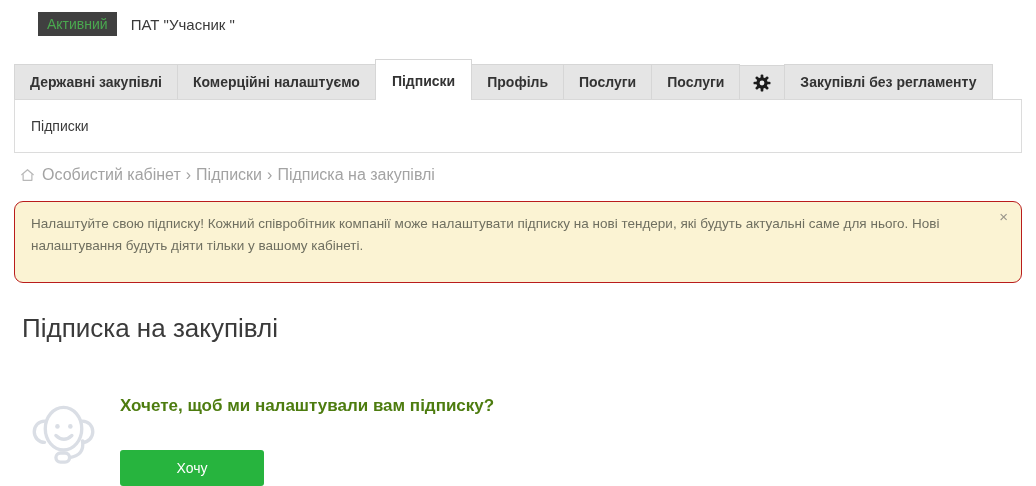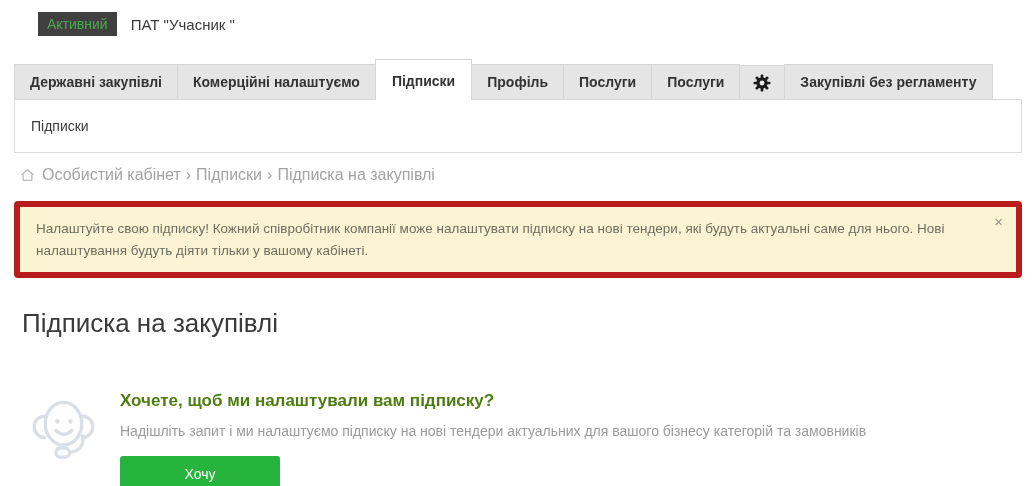--- a/index.html
+++ b/index.html
@@ -61,23 +61,23 @@
   }
   .breadcrumb .home-ic { margin-right: 7px; display: inline-flex; }
   .breadcrumb .crumb { color: #a3a3a3; text-decoration: none; }
   .breadcrumb .sep { margin: 0 5px; }
 
   
   .alert {
     position: relative;
     margin-top: 17px;
     background: #fbf3d3;
-    border: 6px solid #b91c1c;
-    border-radius: 4px;
-    padding: 11px 40px 11px 16px;
+    border: 1px solid #b91c1c;
+    border-radius: 9px;
+    padding: 11px 40px 26px 16px;
     font-size: 13.5px; line-height: 1.6; color: #6f6f60;
   }
   .alert-close {
     position: absolute; top: 7px; right: 13px;
     color: #98948a; font-size: 15px; line-height: 1;
     cursor: pointer; background: none; border: none;
     font-family: "Liberation Sans", sans-serif;
   }
 
   
@@ -86,23 +86,23 @@
     font-size: 26px; font-weight: 400; color: #3a3a3a;
   }
 
   
   .promo { margin: 48px 0 0 10px; display: flex; align-items: flex-start; }
   .promo-icon { flex: 0 0 76px; margin-top: 2px; }
   .promo-body { margin-left: 20px; padding-top: 4px; }
   .promo-title { font-size: 17px; font-weight: bold; color: #4d7c0f; }
   .promo-desc { margin-top: 12px; font-size: 14px; color: #9b9b9b; }
   .promo-btn {
-    margin-top: 17px;
+    margin-top: 34px;
     display: inline-block;
-    width: 160px; padding: 10px 12px;
+    width: 144px; padding: 10px 12px;
     background: #27b43e; color: #ffffff;
     border: none; border-radius: 3px;
     font-size: 14px; text-align: center;
     font-family: "Liberation Sans", sans-serif;
     cursor: pointer;
   }
 </style>
 </head>
 <body>
 
@@ -184,18 +184,17 @@
         <path d="M77 35 a13.5 14 0 0 1 0 28"></path>
         <circle cx="44" cy="42" r="3" fill="#dadee5" stroke="none"></circle>
         <circle cx="61" cy="42" r="3" fill="#dadee5" stroke="none"></circle>
         <path d="M42 54 q 10.5 10 21 0"></path>
         <path d="M77 61 q 3 19 -17 22"></path>
         <rect x="42" y="77" width="18" height="12" rx="6"></rect>
       </svg>
     </span>
     <div class="promo-body">
       <div class="promo-title">Хочете, щоб ми налаштували вам підписку?</div>
-      <div class="promo-desc">Надішліть запит і ми налаштуємо підписку на нові тендери актуальних для вашого бізнесу категорій та замовників</div>
       <button class="promo-btn">Хочу</button>
     </div>
   </div>
 
 </div>
 
 </body></html>

